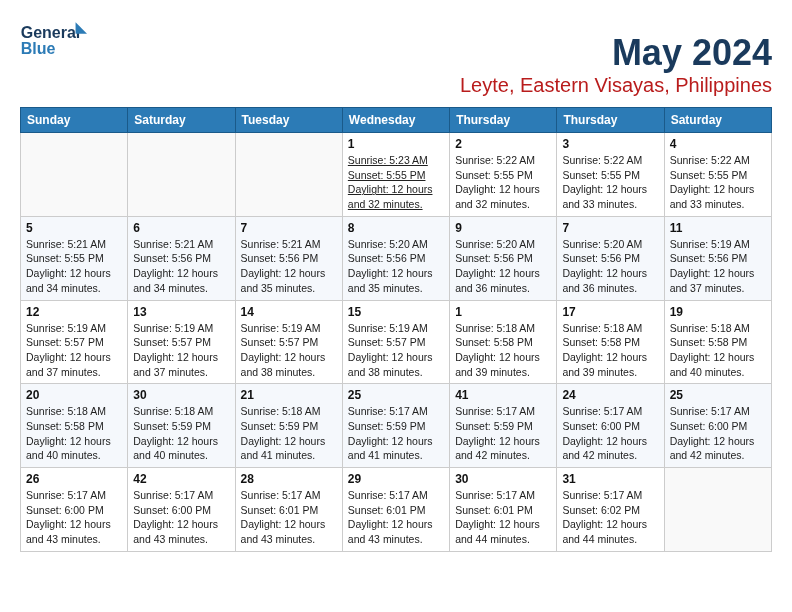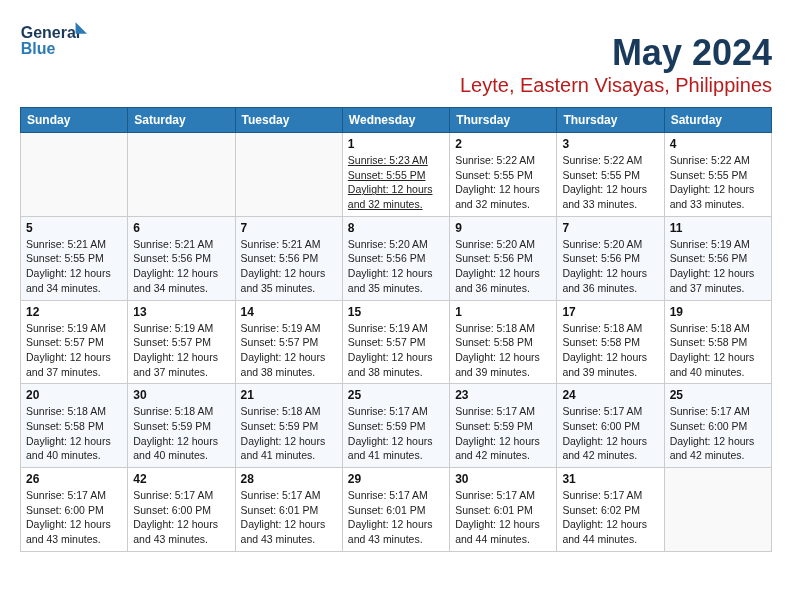--- a/index.html
+++ b/index.html
@@ -261,21 +261,21 @@
 and 41 minutes.</div>
         </td>
         <td>
           <div class="day-num">25</div>
           <div class="day-info" style="white-space: pre-line;">Sunrise: 5:17 AM
 Sunset: 5:59 PM
 Daylight: 12 hours
 and 41 minutes.</div>
         </td>
         <td>
-          <div class="day-num">23</div>
+          <div class="day-num">41</div>
           <div class="day-info" style="white-space: pre-line;">Sunrise: 5:17 AM
 Sunset: 5:59 PM
 Daylight: 12 hours
 and 42 minutes.</div>
         </td>
         <td>
           <div class="day-num">24</div>
           <div class="day-info" style="white-space: pre-line;">Sunrise: 5:17 AM
 Sunset: 6:00 PM
 Daylight: 12 hours

